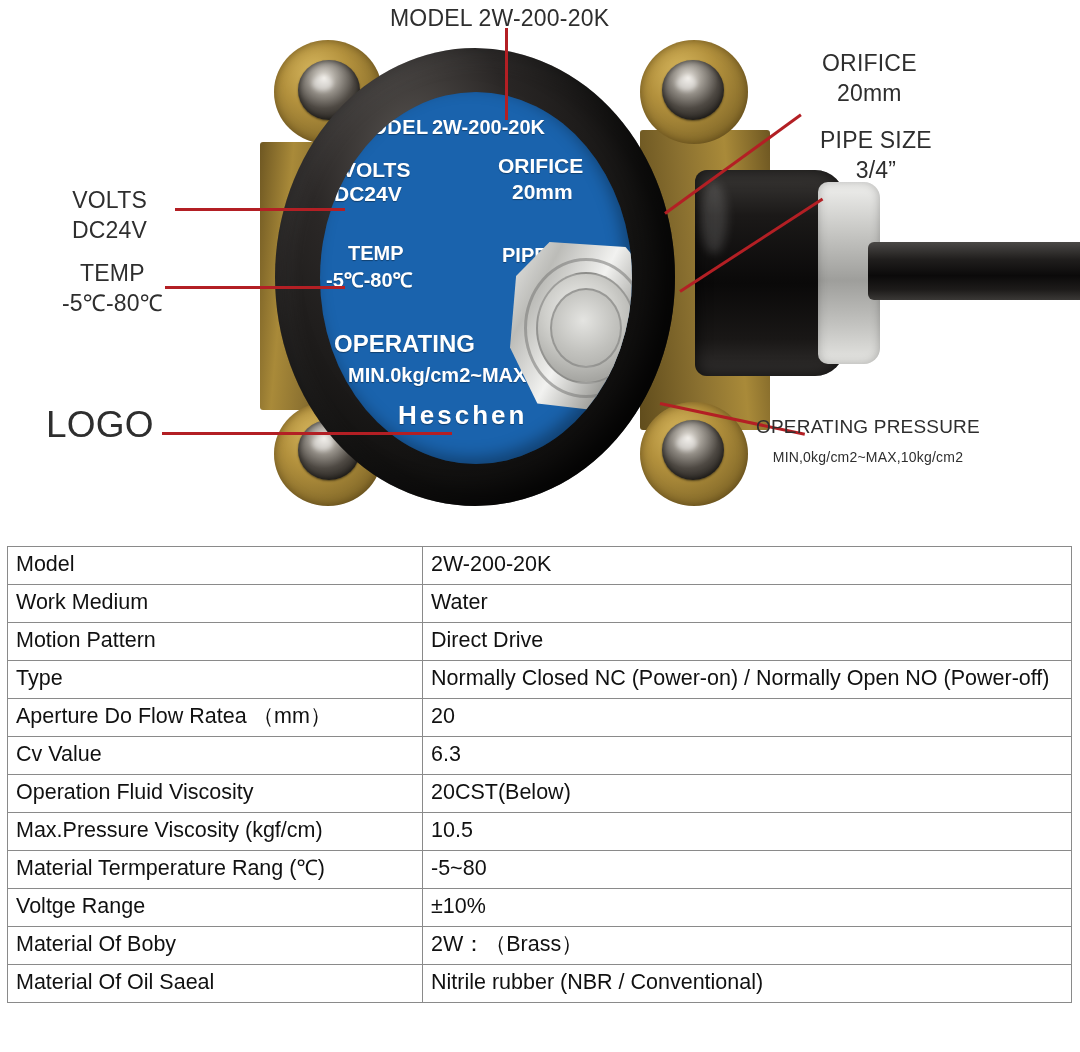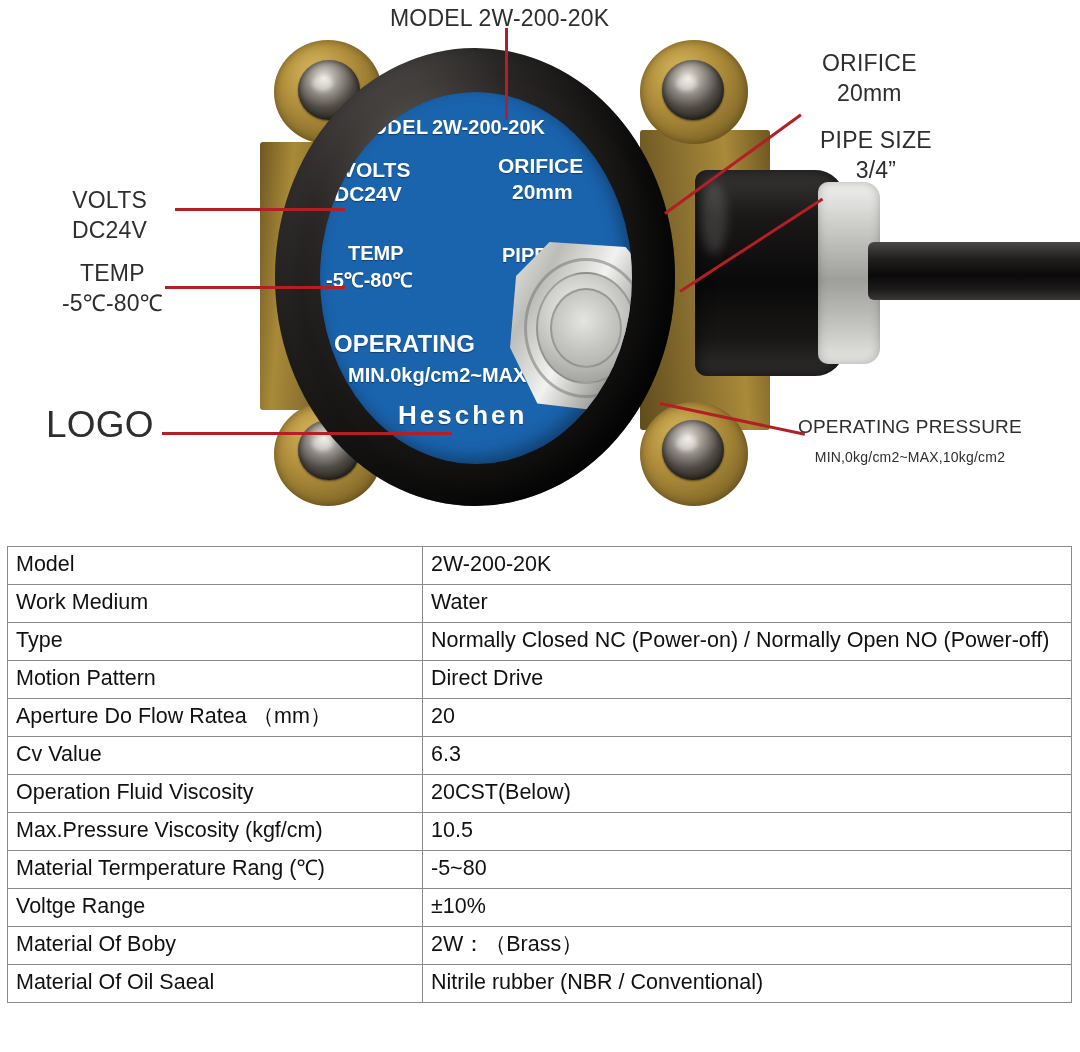--- a/index.html
+++ b/index.html
@@ -34,21 +34,21 @@
   }
   .callout.ctr { text-align: center; }
   .callout .l2 { display: block; }
 
   #co-model   { left: 390px; top: 3px;  font-size: 23px; }
   #co-orifice { left: 822px; top: 48px; text-align: center; }
   #co-pipe    { left: 820px; top: 125px; text-align: center; }
   #co-volts   { left: 72px;  top: 185px; text-align: center; }
   #co-temp    { left: 62px;  top: 258px; text-align: center; }
   #co-logo    { left: 46px;  top: 410px; font-size: 37px; }
-  #co-press   { left: 798px; top: 412px; text-align: center; }
+  #co-press   { left: 756px; top: 412px; text-align: center; }
   #co-press .l1 { font-size: 19px; display:block; }
   #co-press .l2 { font-size: 14px; display:block; }
 
   
   .lead {
     position: absolute;
     background: #b31f24;
     transform-origin: 0 50%;
   }
   .lead.h { height: 3px; }
@@ -329,28 +329,28 @@
   <tbody>
       <tr>
         <td class="k">Model</td>
         <td class="v">2W-200-20K</td>
       </tr>
       <tr>
         <td class="k">Work Medium</td>
         <td class="v">Water</td>
       </tr>
       <tr>
+        <td class="k">Motion Pattern</td>
+        <td class="v">Direct Drive</td>
+      </tr>
+      <tr>
         <td class="k">Type</td>
         <td class="v">Normally Closed NC (Power-on) / Normally Open NO (Power-off)</td>
       </tr>
       <tr>
-        <td class="k">Motion Pattern</td>
-        <td class="v">Direct Drive</td>
-      </tr>
-      <tr>
         <td class="k">Aperture Do Flow Ratea （mm）</td>
         <td class="v">20</td>
       </tr>
       <tr>
         <td class="k">Cv Value</td>
         <td class="v">6.3</td>
       </tr>
       <tr>
         <td class="k">Operation Fluid Viscosity</td>
         <td class="v">20CST(Below)</td>

